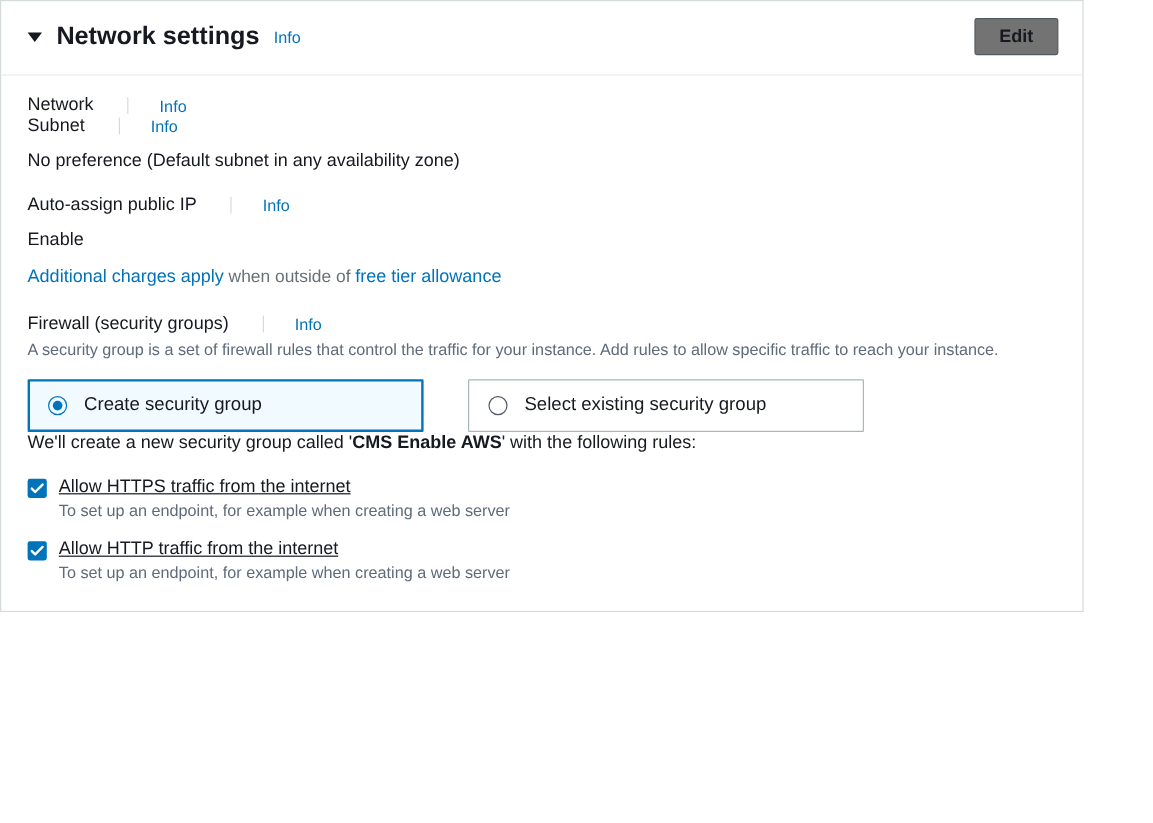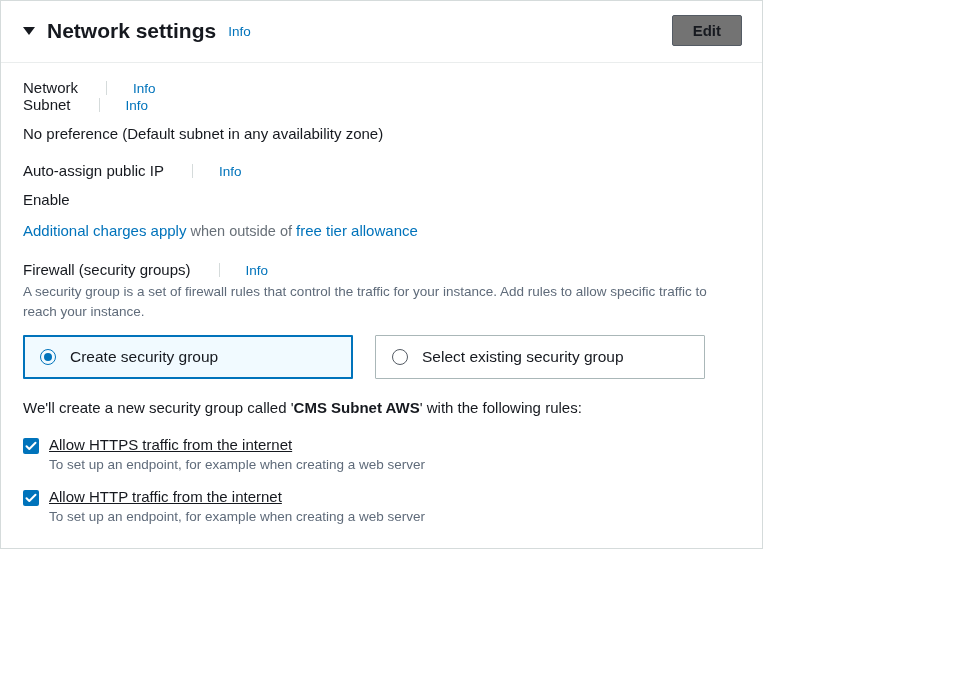--- a/index.html
+++ b/index.html
@@ -5,21 +5,21 @@
   * { box-sizing: border-box; }
   html, body { margin: 0; padding: 0; }
   body {
     font-family: "Amazon Ember", "Helvetica Neue", Arial, sans-serif;
     color: #16191f;
     background: #ffffff;
     font-size: 14px;
     -webkit-font-smoothing: antialiased;
   }
   .panel {
-    width: 763px;
+    width: 903px;
     border: 1px solid #d5dbdb;
     margin: 0;
   }
   .panel-header {
     display: flex;
     align-items: center;
     padding: 14px 20px 16px 22px;
     border-bottom: 1px solid #eaeded;
   }
   .caret {
@@ -95,22 +95,21 @@
   .charges-row .muted { font-size: 14.5px; }
   .help-text {
     color: #5f6b7a;
     font-size: 13.5px;
     line-height: 1.45;
     margin-top: 4px;
     margin-bottom: 14px;
   }
   .radio-row {
     display: flex;
-    gap: 22px;
-    margin-bottom: 20px;
+    gap: 37px;
   }
   .radio-tile {
     flex: 0 0 330px;
     display: flex;
     align-items: center;
     border: 1px solid #aab7b8;
     padding: 12px 16px;
     font-size: 15.5px;
     cursor: pointer;
     border-radius: 1px;
@@ -228,21 +227,21 @@
           </span>
         <span>Create security group</span>
       </div>
       <div class="radio-tile">
         <span class="radio-outer"></span>
         <span>Select existing security group</span>
       </div>
     </div>
 
     <div class="sg-text">
-      <span>We'll create a new security group called '</span><strong>CMS Subnet AWS</strong><span>' with the following rules:</span>
+      <span>We'll create a new security group called '</span><strong>CMS Enable AWS</strong><span>' with the following rules:</span>
     </div>
 
     <div class="chk-row">
       <div class="chk">
         <svg width="12" height="12" viewBox="0 0 12 12">
             <path d="M1.5 6.2 L4.3 9 L10.5 2.8" stroke="#ffffff" stroke-width="2" fill="none" stroke-linecap="round" stroke-linejoin="round"></path>
           </svg>
       </div>
       <div>
         <div class="chk-label">Allow HTTPS traffic from the internet</div>

